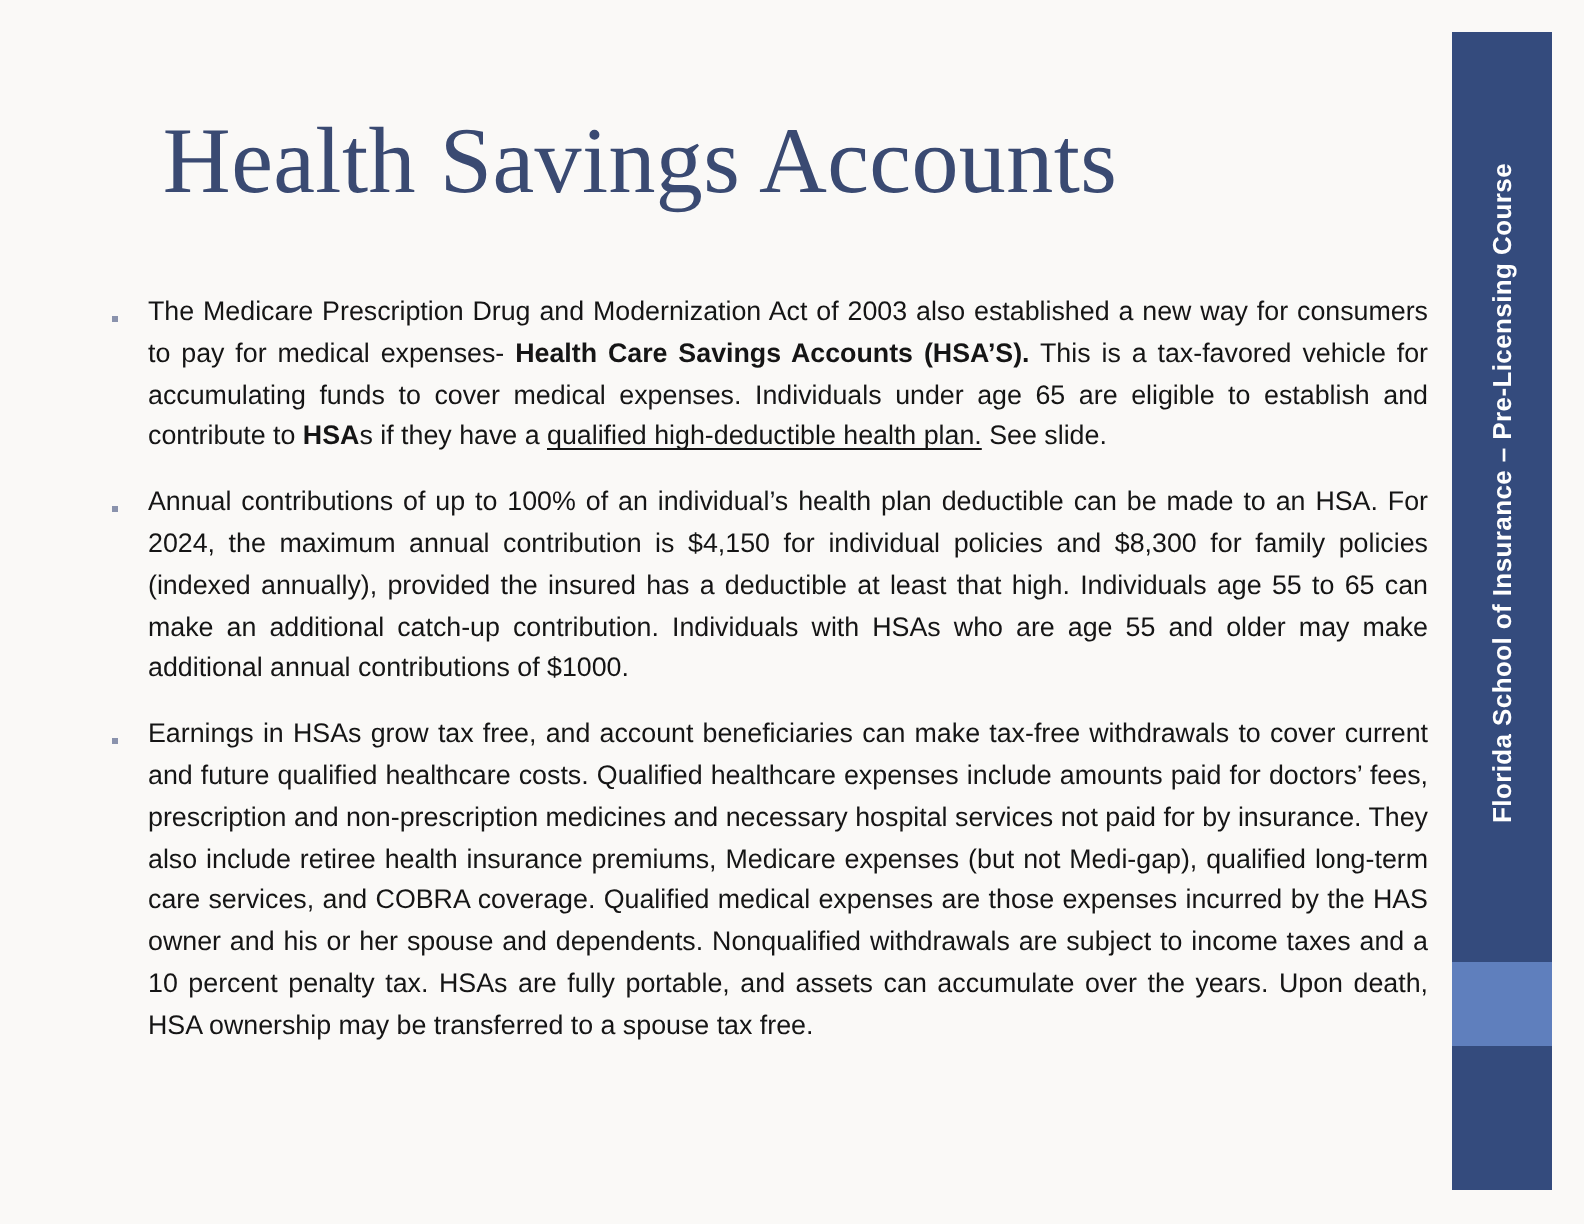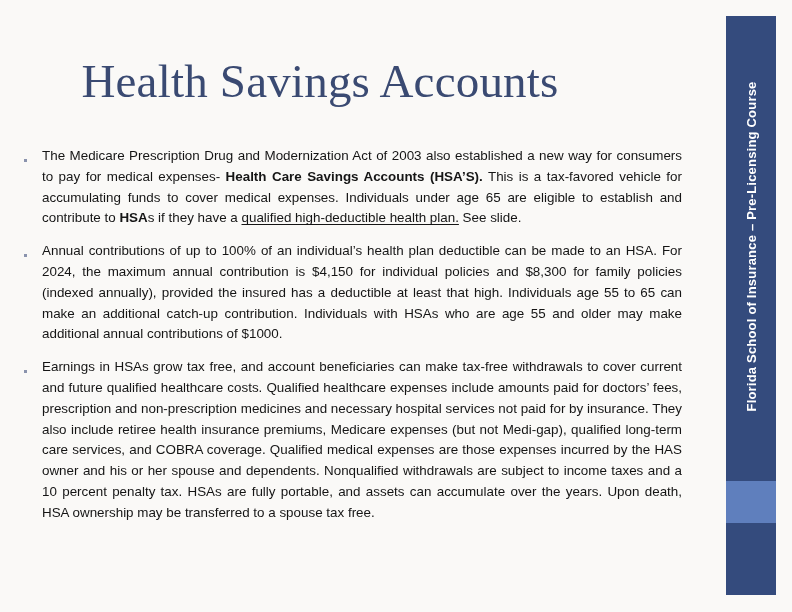--- a/index.html
+++ b/index.html
@@ -31,21 +31,21 @@
     font-size: 47px;
     line-height: 58px;
     font-weight: 400;
     color: #3a4a72;
     letter-spacing: 0.2px;
     white-space: nowrap;
   }
   
   #body-content {
     position: absolute;
-    left: 24px;
+    left: 56px;
     top: 146px;
     width: 658px;
   }
   .bullet-row {
     display: flex;
     align-items: flex-start;
     margin-bottom: 12px;
   }
   .bullet-marker {
     flex: 0 0 auto;

